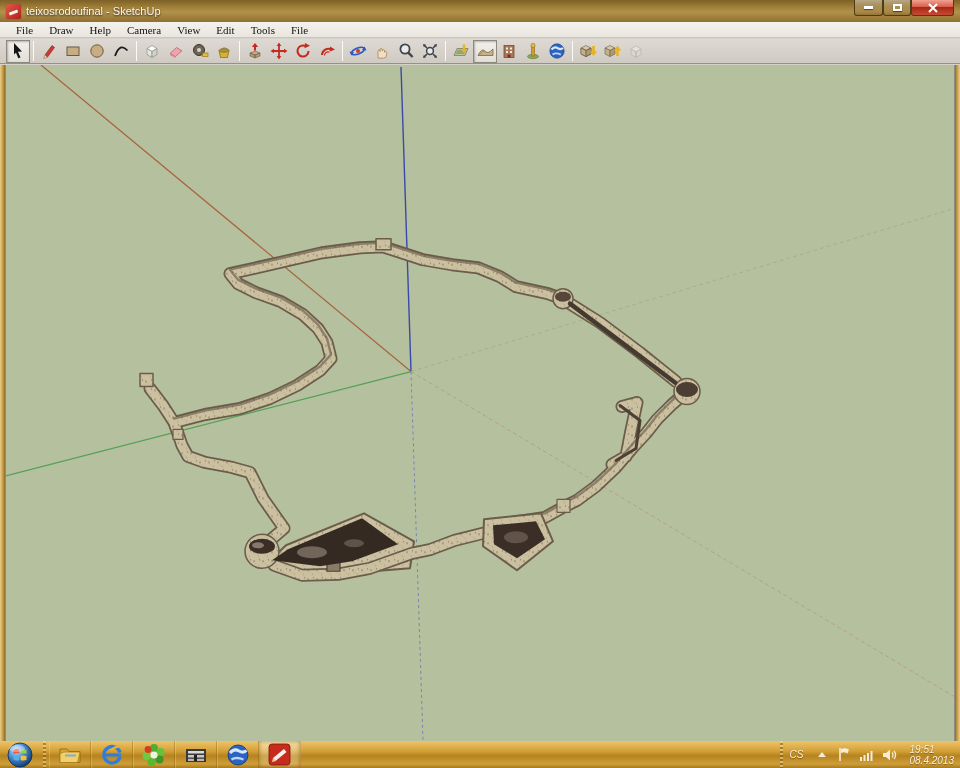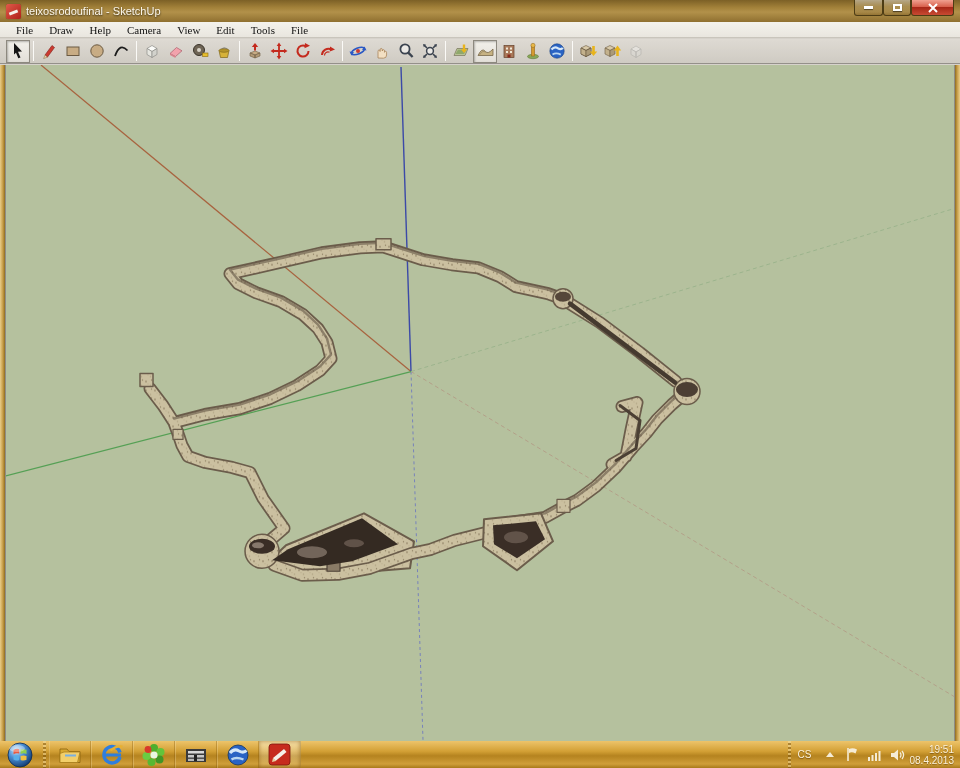--- a/index.html
+++ b/index.html
@@ -54,26 +54,26 @@
     background:linear-gradient(180deg,#edc46a 0%,#d3a035 38%,#b5831f 55%,#cf9e3a 85%,#a87a1a 100%);
     display:flex; align-items:stretch; }
   .taskslot { width:42px; display:flex; align-items:center; justify-content:center;
     border-right:1px solid rgba(130,85,10,.35); box-shadow:inset 1px 0 0 rgba(255,240,200,.25); }
   .taskslot.active { background:linear-gradient(180deg,rgba(255,250,225,.5),rgba(255,235,180,.15));
     box-shadow:inset 0 0 4px rgba(120,70,0,.55); }
   #startorb { width:40px; display:flex; align-items:center; justify-content:center; border-right:none; box-shadow:none; }
   .grip { width:9px; background:repeating-linear-gradient(180deg, rgba(120,80,10,.5) 0 2px, rgba(245,220,160,.5) 2px 4px);
     background-size:3px 4px; background-repeat:repeat-y; background-position:3px 2px; }
   #tray { margin-left:auto; display:flex; align-items:center; padding-right:6px; }
-  .traytxt { color:#faf0d8; font-size:10px; text-shadow:0 1px 1px rgba(80,50,0,.6); }
+  .traytxt { color:#faf0d8; font-size:10px; text-shadow:0 1px 1px rgba(80,50,0,.6);font-style:italic; }
   #tray .lang { margin:0 7px 0 4px; }
   .tri-up { width:0; height:0; border-left:4px solid transparent; border-right:4px solid transparent;
     border-bottom:5px solid #f5ecd6; margin:0 7px; }
   .trayicon { margin:0 4px; display:flex; align-items:center; }
-  #clock { text-align:right; line-height:11px; }
+  #clock { margin-left:8px; line-height:11px; }
 </style>
 </head>
 <body>
 
 <div id="screen">
 
   <div id="titlebar">
     <div class="appicon"></div>
     <div class="title">teixosrodoufinal - SketchUp</div>
     <div id="wincontrols">

